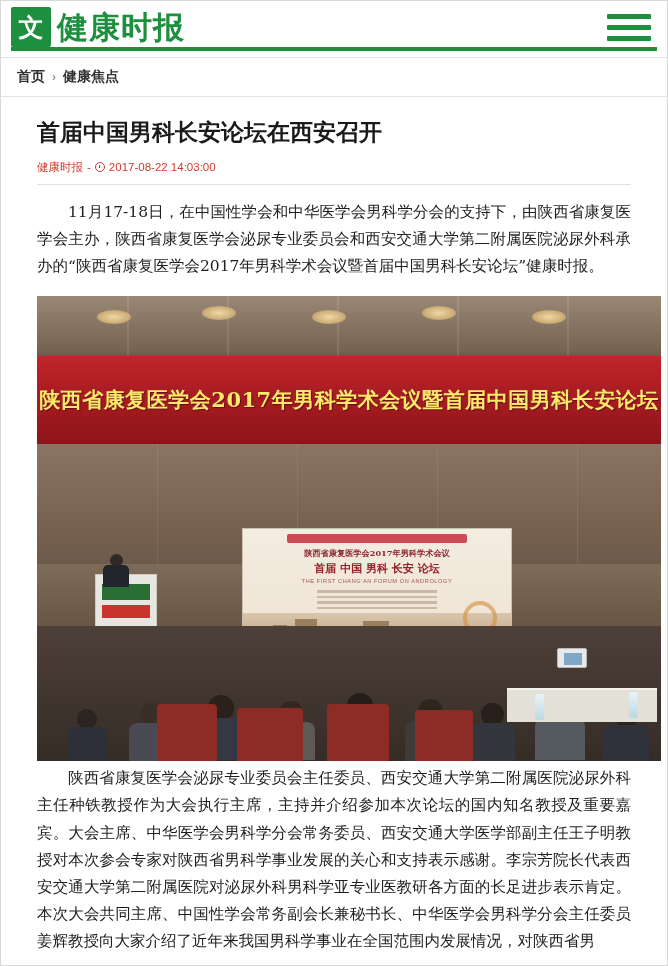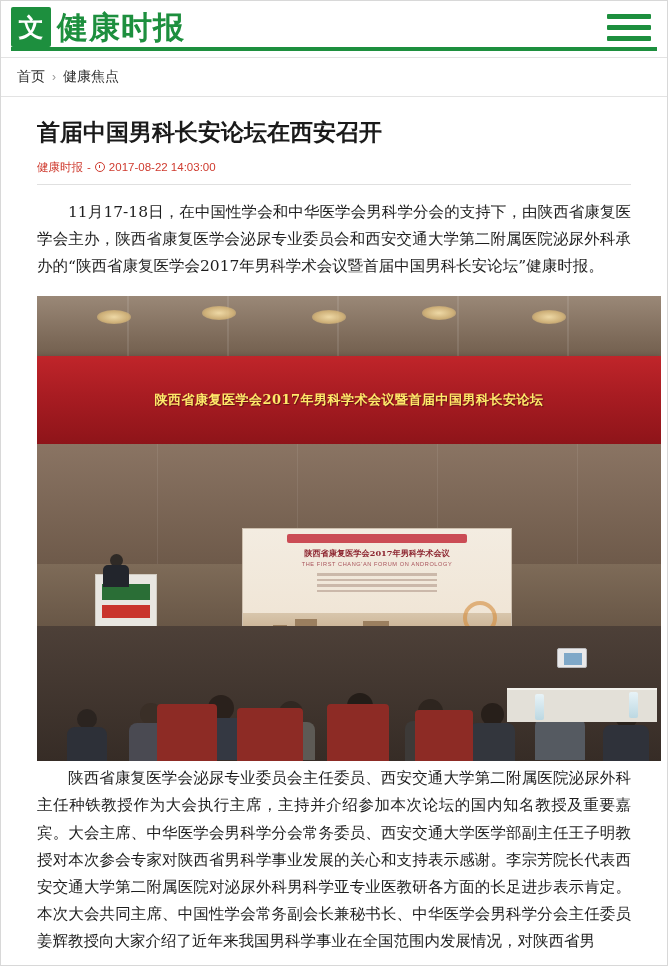--- a/index.html
+++ b/index.html
@@ -82,20 +82,21 @@
   .breadcrumb {
     height: 40px;
     border-top: 1px solid #e3e3e3;
     border-bottom: 1px solid #e3e3e3;
     display: flex;
     align-items: center;
     padding: 17px 16px;
     font-size: 14px;
     color: #333;
     background: #fff;
+    font-weight: bold;
   }
   .breadcrumb a {
     color: #333;
     text-decoration: none;
   }
   .breadcrumb .sep {
     color: #9a9a9a;
     margin: 0 7px;
     font-size: 12px;
   }
@@ -187,21 +188,21 @@
     background: linear-gradient(180deg,#c0252a 0%, #a81c22 45%, #8e1419 100%);
     display: flex;
     align-items: center;
     justify-content: center;
     box-shadow: 0 2px 6px rgba(0,0,0,0.35);
   }
   .ph-banner-text {
     color: #ffe96a;
     font-family: "DejaVu Serif", serif;
     font-weight: bold;
-    font-size: 13px;
+    font-size: 21px;
     letter-spacing: 0.5px;
     white-space: nowrap;
     text-shadow: 1px 1px 1px rgba(0,0,0,0.4);
   }
   
   .ph-wall {
     position: absolute; left:0; top:148px; width:100%; height:120px;
     background: linear-gradient(180deg,#8a7463 0%, #6e5a4a 100%);
   }
   .ph-wall-panel {
@@ -437,20 +438,21 @@
       <div class="ph-wall-panel" style="left:120px"></div>
       <div class="ph-wall-panel" style="left:260px"></div>
       <div class="ph-wall-panel" style="left:400px"></div>
       <div class="ph-wall-panel" style="left:540px"></div>
 
       <div class="ph-stage"></div>
 
       <div class="ph-screen">
         <div class="sc-top"></div>
         <div class="sc-t1">陕西省康复医学会2017年男科学术会议</div>
+        <div class="sc-t2">首届 中国 男科 长安 论坛</div>
         <div class="sc-t3">THE FIRST CHANG'AN FORUM ON ANDROLOGY</div>
         <div class="sc-lines">
           <i></i>
             <i></i>
             <i></i>
             <i></i>
         </div>
         <div class="sc-city"></div>
         <div class="sc-tower" style="left:30px;  width:14px; height:22px"></div>
         <div class="sc-tower" style="left:52px;  width:22px; height:28px"></div>

